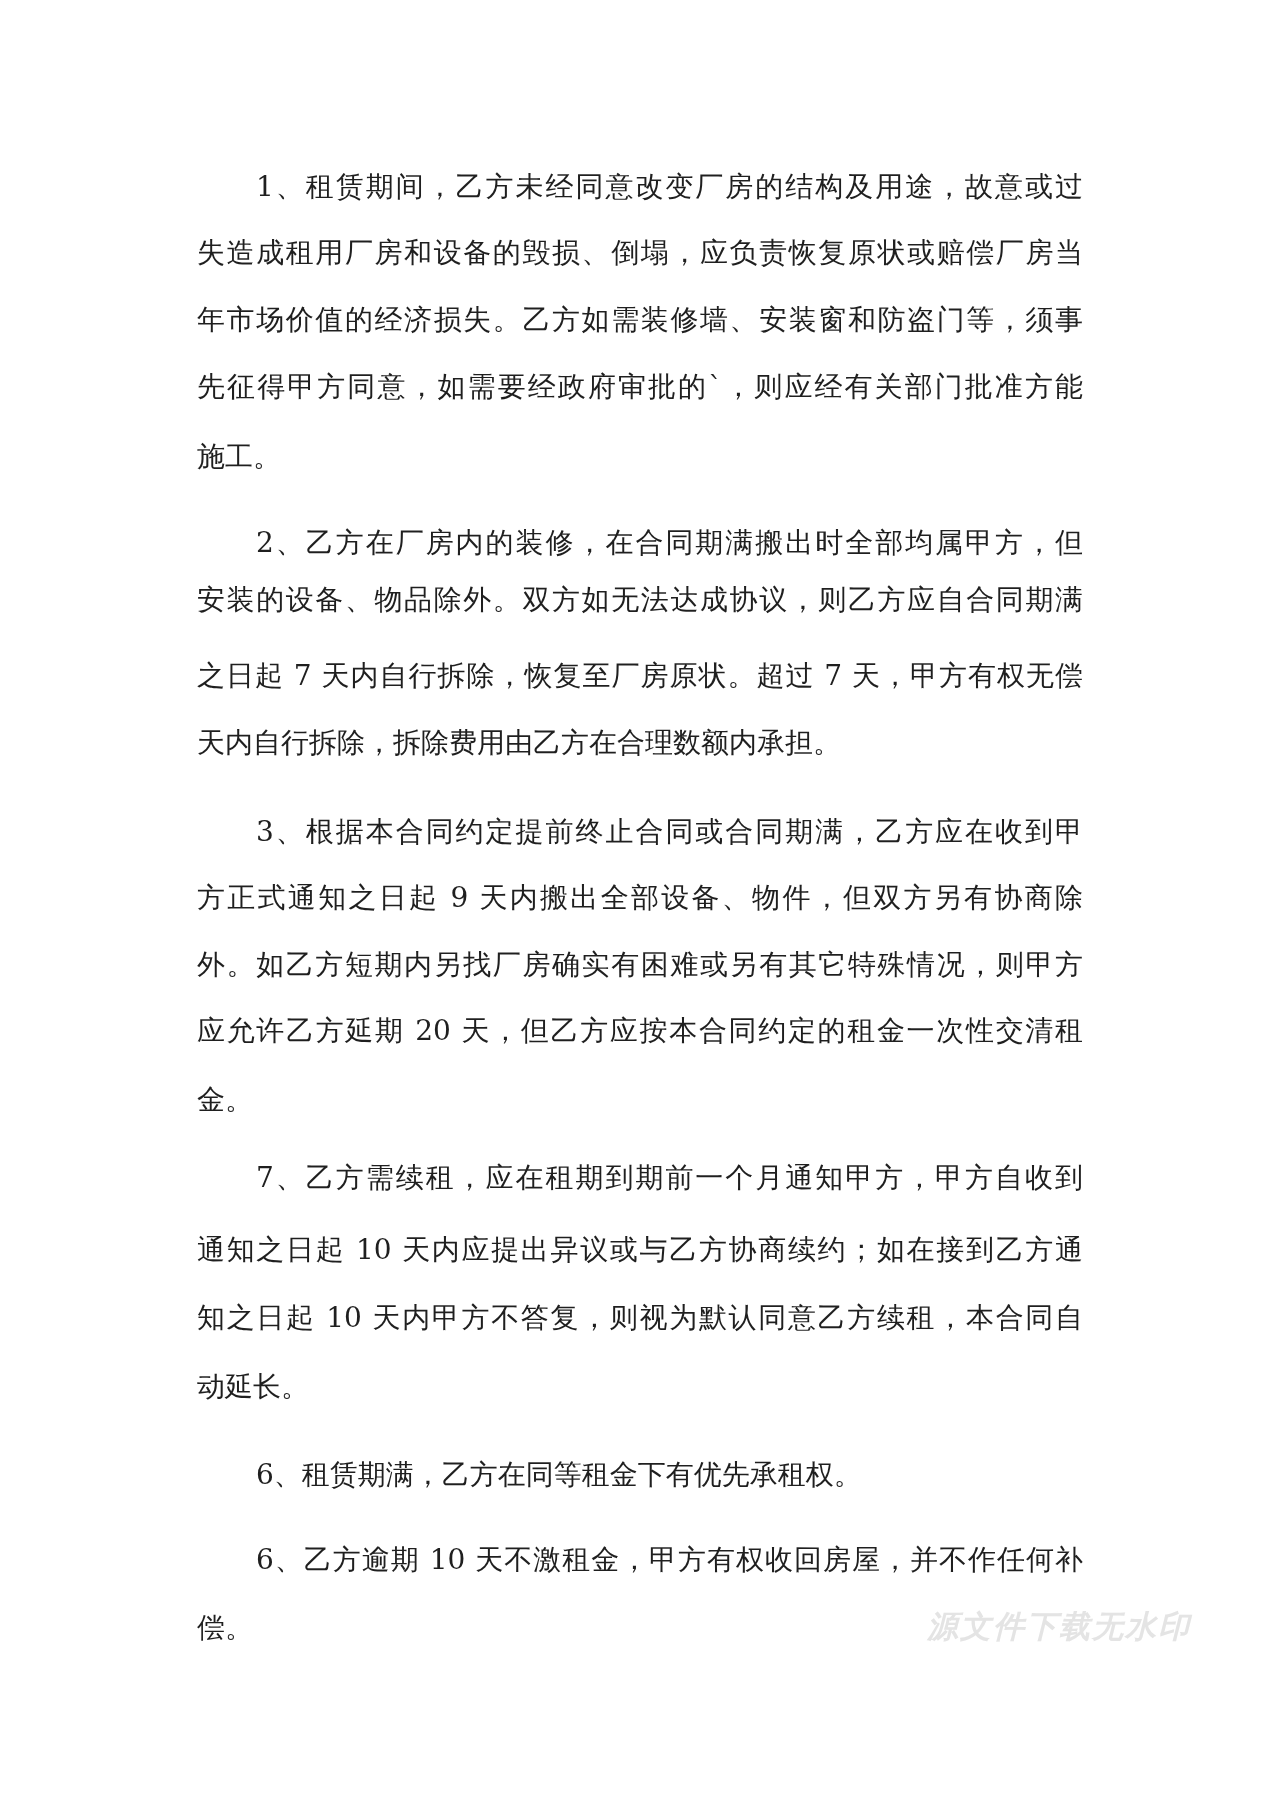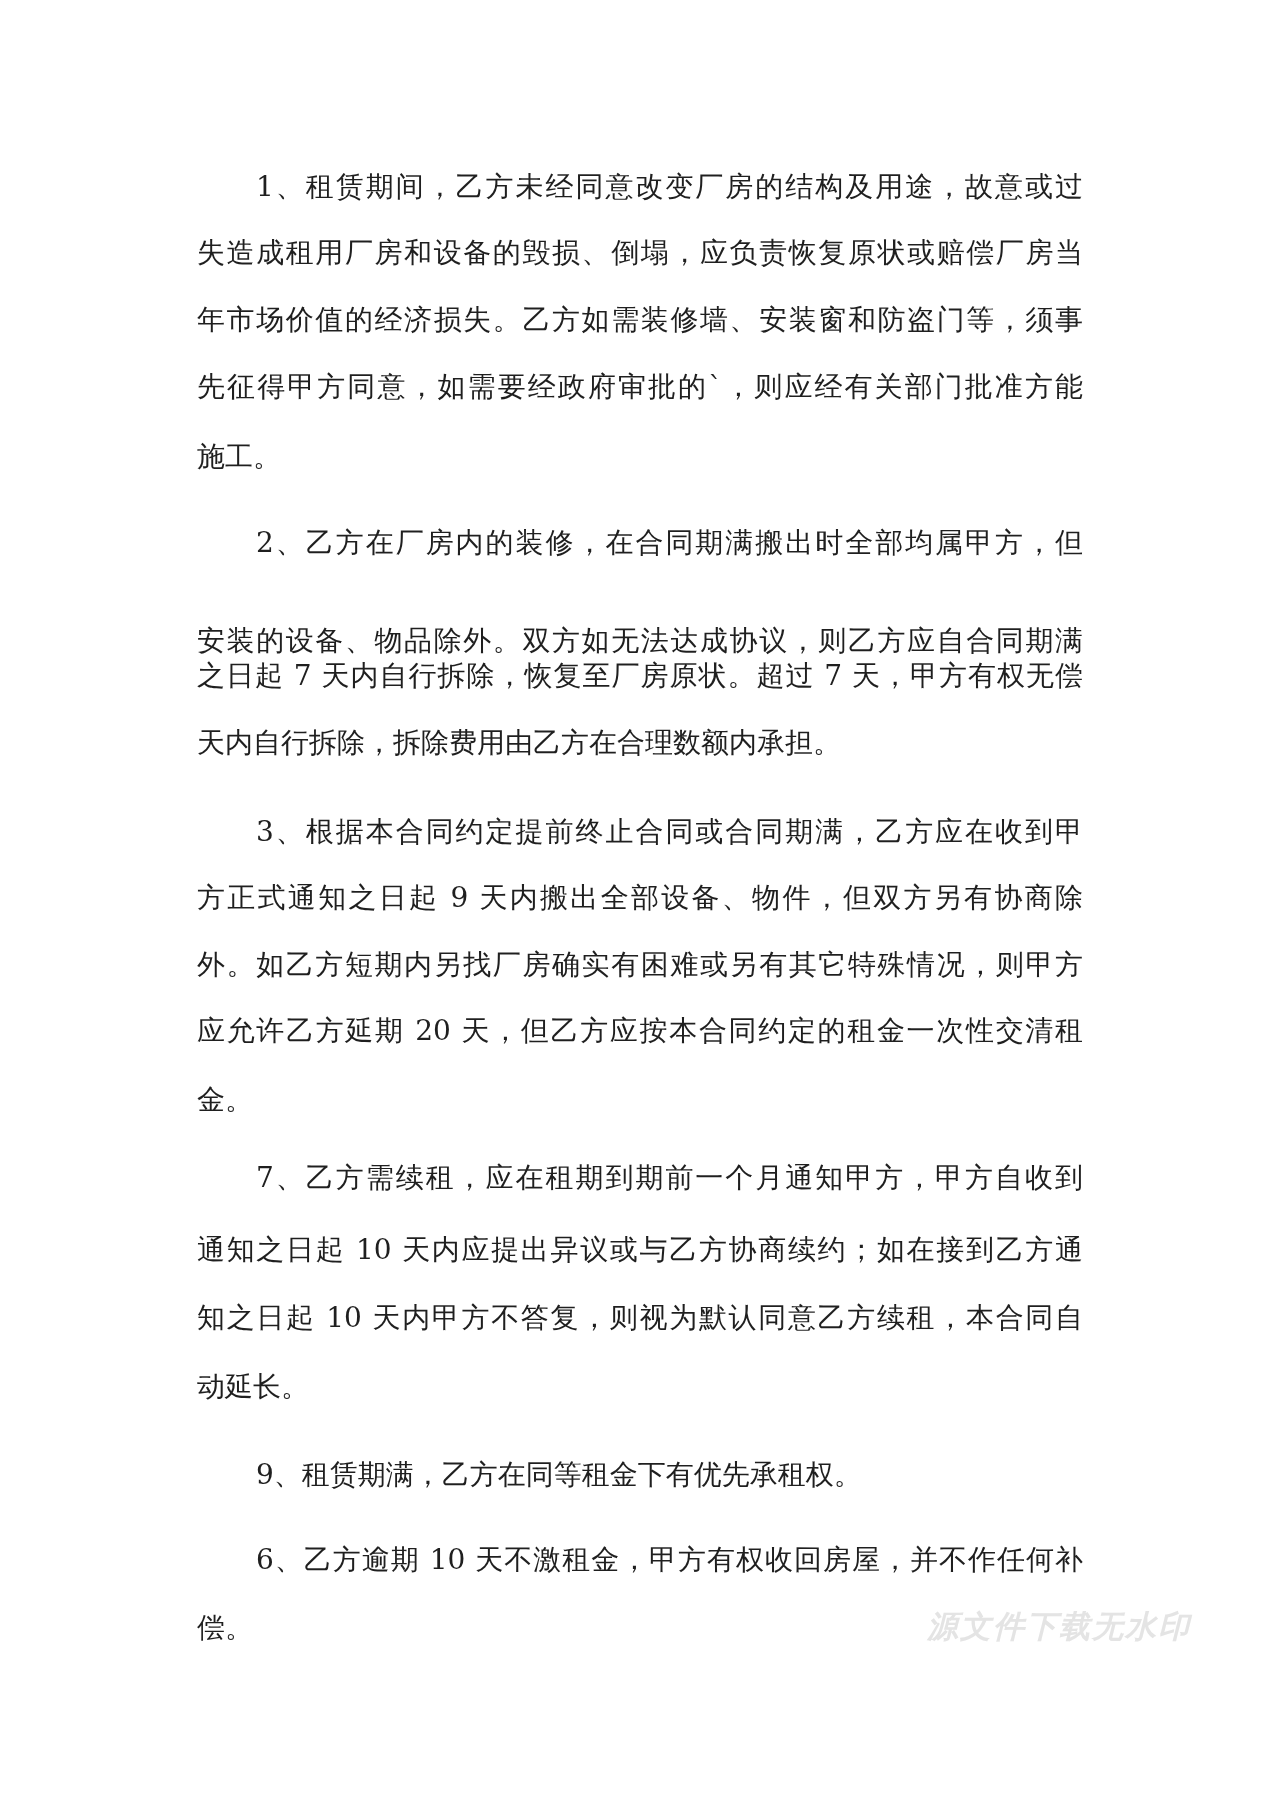--- a/index.html
+++ b/index.html
@@ -42,42 +42,42 @@
   <div>
     <div class="line indent" style="top:187px">1、租赁期间，乙方未经同意改变厂房的结构及用途，故意或过</div>
     <div class="line" style="top:253px">失造成租用厂房和设备的毁损、倒塌，应负责恢复原状或赔偿厂房当</div>
     <div class="line" style="top:320px">年市场价值的经济损失。乙方如需装修墙、安装窗和防盗门等，须事</div>
     <div class="line" style="top:387px">先征得甲方同意，如需要经政府审批的`，则应经有关部门批准方能</div>
     <div class="line last" style="top:457px">施工。</div>
   </div>
 
   <div>
     <div class="line indent" style="top:543px">2、乙方在厂房内的装修，在合同期满搬出时全部均属甲方，但</div>
-    <div class="line" style="top:641px">安装的设备、物品除外。双方如无法达成协议，则乙方应自合同期满</div>
+    <div class="line" style="top:600px">安装的设备、物品除外。双方如无法达成协议，则乙方应自合同期满</div>
     <div class="line" style="top:676px">之日起 7 天内自行拆除，恢复至厂房原状。超过 7 天，甲方有权无偿</div>
     <div class="line last" style="top:743px">天内自行拆除，拆除费用由乙方在合理数额内承担。</div>
   </div>
 
   <div>
     <div class="line indent" style="top:832px">3、根据本合同约定提前终止合同或合同期满，乙方应在收到甲</div>
     <div class="line" style="top:898px">方正式通知之日起 9 天内搬出全部设备、物件，但双方另有协商除</div>
     <div class="line" style="top:965px">外。如乙方短期内另找厂房确实有困难或另有其它特殊情况，则甲方</div>
     <div class="line" style="top:1031px">应允许乙方延期 20 天，但乙方应按本合同约定的租金一次性交清租</div>
     <div class="line last" style="top:1100px">金。</div>
   </div>
 
   <div>
     <div class="line indent" style="top:1178px">7、乙方需续租，应在租期到期前一个月通知甲方，甲方自收到</div>
     <div class="line" style="top:1250px">通知之日起 10 天内应提出异议或与乙方协商续约；如在接到乙方通</div>
     <div class="line" style="top:1318px">知之日起 10 天内甲方不答复，则视为默认同意乙方续租，本合同自</div>
     <div class="line last" style="top:1387px">动延长。</div>
   </div>
 
   <div>
-    <div class="line indent last" style="top:1475px">9、租赁期满，乙方在同等租金下有优先承租权。</div>
+    <div class="line indent last" style="top:1475px">6、租赁期满，乙方在同等租金下有优先承租权。</div>
   </div>
 
   <div>
     <div class="line indent" style="top:1560px">6、乙方逾期 10 天不激租金，甲方有权收回房屋，并不作任何补</div>
     <div class="line last" style="top:1628px">偿。</div>
   </div>
 
   <div class="watermark">
     <div class="wm-sub">源文件下载无水印</div>
   </div>

